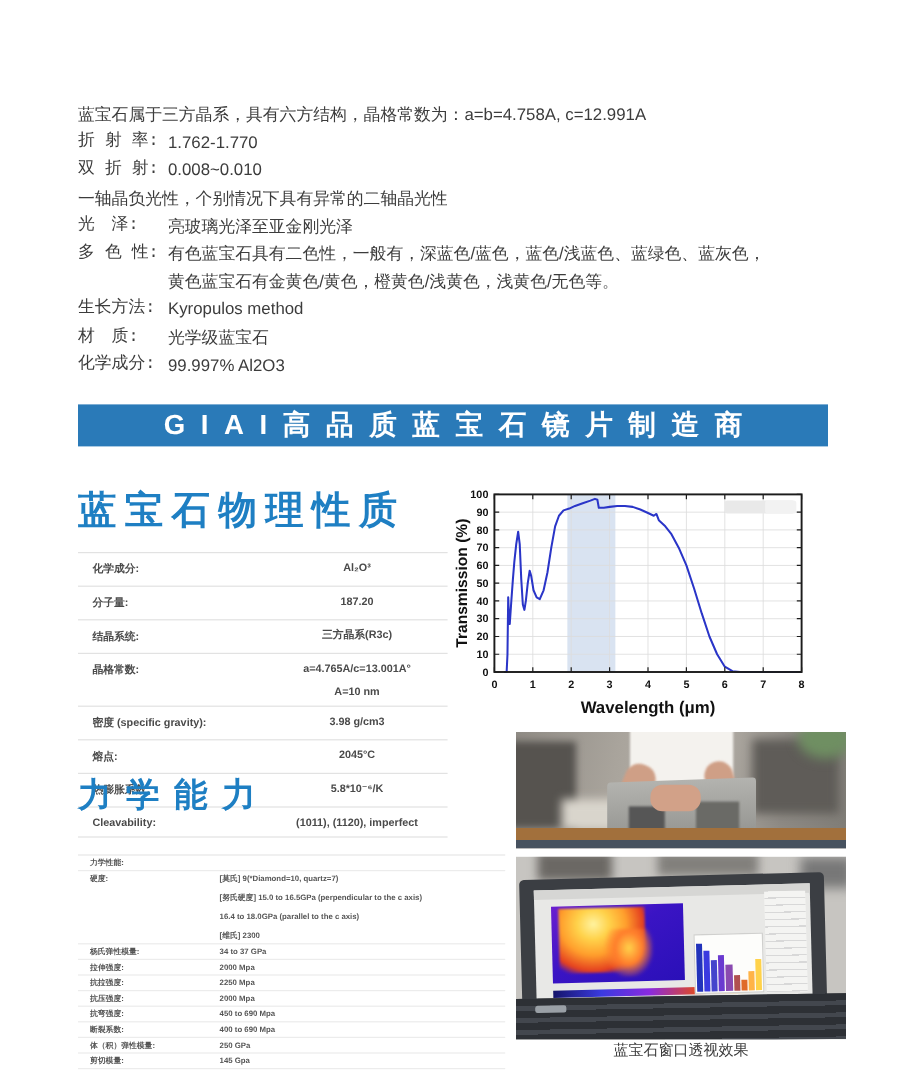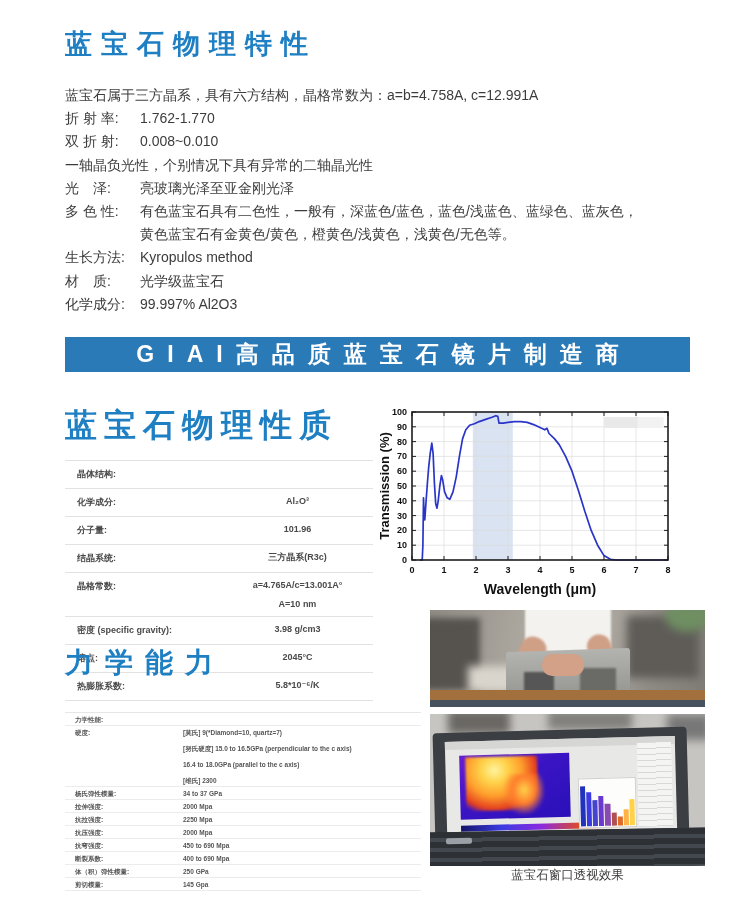--- a/index.html
+++ b/index.html
@@ -6,21 +6,21 @@
   .page{position:relative;width:755px;height:899px;background:#fff;overflow:hidden;
         font-family:"Liberation Sans","DejaVu Sans",sans-serif;}
 
   .sec-title{position:absolute;margin:0;font-weight:bold;color:#1e7fc3;}
   #sec1-title{left:65px;top:26px;font-size:27px;letter-spacing:9px;}
   #sec2-title{left:65px;top:404px;font-size:32px;letter-spacing:7px;}
   #sec3-title{left:65px;top:644px;font-size:28px;letter-spacing:12px;}
 
   #intro{position:absolute;left:65px;top:84px;width:632px;font-size:14px;color:#3c3c3c;}
   .introline{display:flex;line-height:23.2px;}
-  .introline .lab{flex:0 0 75px;white-space:pre;}
+  .introline .lab{flex:0 0 75px;white-space:pre;font-family:Liberation Mono, monospace;}
   .introline.indent{padding-left:75px;text-align:right;}
 
   #banner{position:absolute;left:65px;top:337px;width:625px;height:35px;background:#2a7ab8;
           display:flex;align-items:center;justify-content:center;}
   #banner span{color:#fff;font-size:23px;font-weight:bold;letter-spacing:13px;padding-left:13px;}
 
   
   #table1{position:absolute;left:65px;top:460px;width:308px;border-top:1px solid #e2e2e2;
           font-size:9px;font-weight:bold;color:#4a4a4a;}
   .t1row{display:flex;border-bottom:1px solid #e2e2e2;padding:7px 0 7px 12px;min-height:10px;}
@@ -85,21 +85,20 @@
   .p2logo{left:16px;top:124px;width:26px;height:6px;background:#9aa0a6;border-radius:2px;transform:rotate(-1deg);}
 
   #caption{position:absolute;left:430px;top:867px;width:275px;text-align:center;
            font-size:12.5px;color:#3a3a3a;}
 </style>
 </head>
 <body>
 
 <div class="page">
 
-  <h1 class="sec-title" id="sec1-title">蓝宝石物理特性</h1>
 
   <div id="intro">
       <div class="introline">
         <span>蓝宝石属于三方晶系，具有六方结构，晶格常数为：a=b=4.758A, c=12.991A</span>
       </div>
       <div class="introline">
         <span class="lab">折 射 率:</span>
         <span>1.762-1.770</span>
       </div>
       <div class="introline">
@@ -135,33 +134,29 @@
     </div>
 
   <div id="banner">
     <span>GIAI高品质蓝宝石镜片制造商</span>
   </div>
 
   <h2 class="sec-title" id="sec2-title">蓝宝石物理性质</h2>
 
   <div id="table1">
       <div class="t1row">
-        <span class="lbl">晶体结构:</span>
-        <span class="val"></span>
-      </div>
-      <div class="t1row">
         <span class="lbl">化学成分:</span>
         <span class="val">
           <div class="vline">Al₂O³</div>
         </span>
       </div>
       <div class="t1row">
         <span class="lbl">分子量:</span>
         <span class="val">
-          <div class="vline">101.96</div>
+          <div class="vline">187.20</div>
         </span>
       </div>
       <div class="t1row">
         <span class="lbl">结晶系统:</span>
         <span class="val">
           <div class="vline">三方晶系(R3c)</div>
         </span>
       </div>
       <div class="t1row">
         <span class="lbl">晶格常数:</span>
@@ -179,20 +174,26 @@
       <div class="t1row">
         <span class="lbl">熔点:</span>
         <span class="val">
           <div class="vline">2045°C</div>
         </span>
       </div>
       <div class="t1row">
         <span class="lbl">热膨胀系数:</span>
         <span class="val">
           <div class="vline">5.8*10⁻⁶/K</div>
+        </span>
+      </div>
+      <div class="t1row">
+        <span class="lbl">Cleavability:</span>
+        <span class="val">
+          <div class="vline">(1011), (1120), imperfect</div>
         </span>
       </div>
     </div>
 
   <div id="chart">
     <svg id="chartSvg" width="300" height="200" viewBox="0 0 300 200">
         <rect x="94.8" y="10" width="40.000000000000014" height="148" fill="#ccd9ec" opacity="0.75"></rect>
         <line x1="66" y1="10" x2="66" y2="158" stroke="#dcdcdc" stroke-width="0.7"></line>
         <line x1="98" y1="10" x2="98" y2="158" stroke="#dcdcdc" stroke-width="0.7"></line>
         <line x1="130" y1="10" x2="130" y2="158" stroke="#dcdcdc" stroke-width="0.7"></line>

